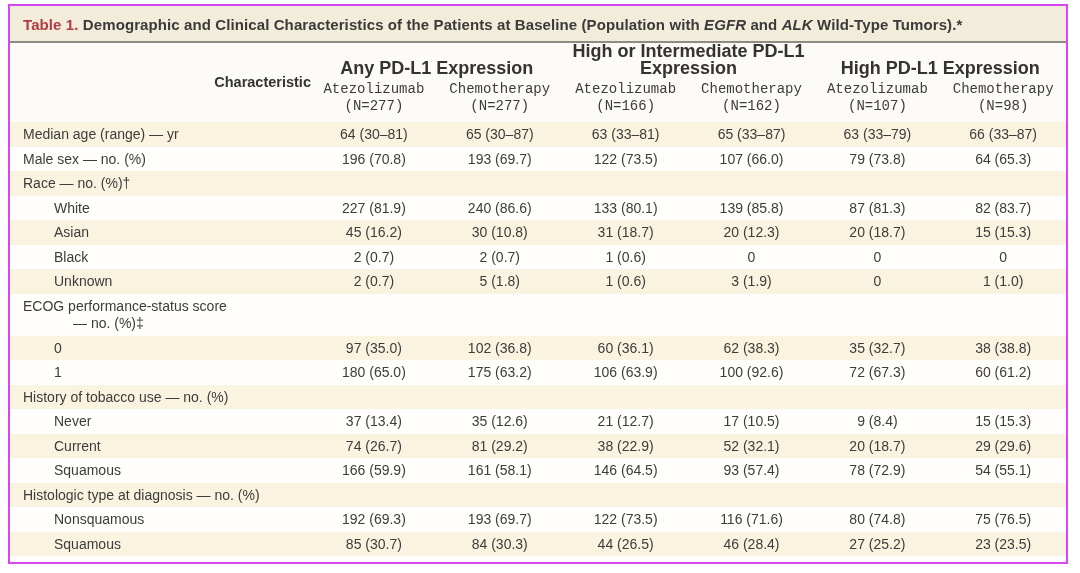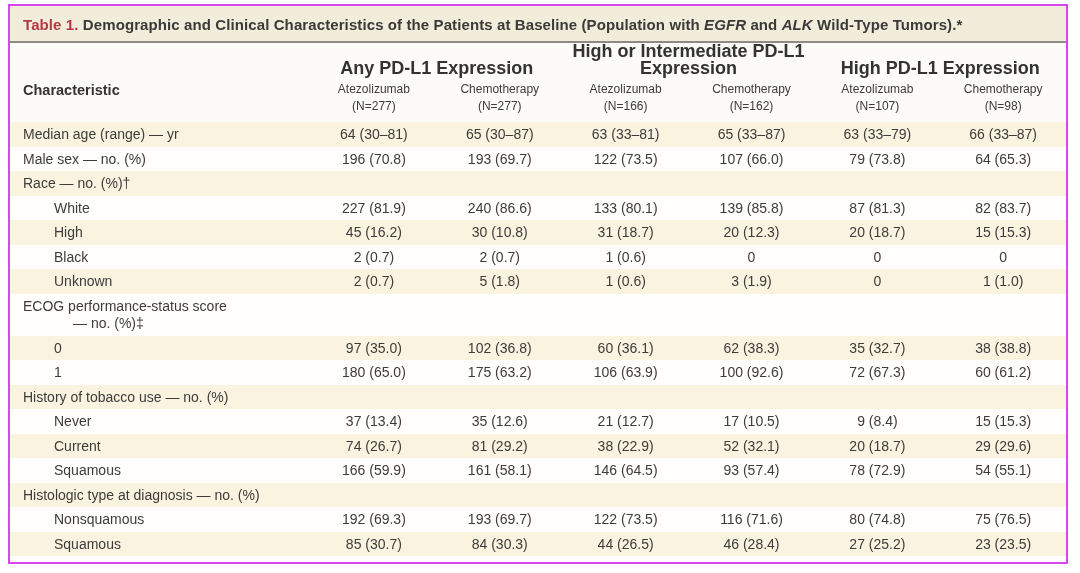--- a/index.html
+++ b/index.html
@@ -24,31 +24,31 @@
   }
   .title-label{color:#b23a42;}
   .gene{font-style:italic;}
   table{
     width:100%;border-collapse:collapse;table-layout:fixed;
     font-size:14px;
   }
   thead{background:#fcfbf7;}
   th{font-weight:bold;color:#333331;}
   th.char-h{
-    text-align:left;vertical-align:bottom;
-    padding:0 0 24px 13px;font-size:14.5px;
+    text-align:right;vertical-align:bottom;
+    padding:0 0 32px 13px;font-size:14.5px;
   }
   th.group-h{
     text-align:center;vertical-align:bottom;
     padding:0 6px 2px;font-size:18px;line-height:17px;
   }
   th.sub-h{
     text-align:center;vertical-align:top;
     font-weight:normal;color:#3c3c3a;
-    padding:2px 2px 7px;font-size:12px;line-height:17px;
+    padding:2px 2px 7px;font-size:14px;line-height:17px;font-family:Liberation Mono, monospace;
   }
   tbody td{
     padding:4px 2px 3px;line-height:17.5px;vertical-align:top;
   }
   tbody tr:nth-child(odd){background:#faf3e0;}
   tbody tr:nth-child(even){background:#fffefd;}
   td.lbl{text-align:left;padding-left:13px;margin-top:6px;}
   td.lbl.ind1{padding-left:44px;}
   td.val{text-align:center;}
   .lbl-line2{padding-left:50px;}
@@ -131,21 +131,21 @@
         <tr>
           <td class="lbl ind1">White</td>
           <td class="val">227 (81.9)</td>
           <td class="val">240 (86.6)</td>
           <td class="val">133 (80.1)</td>
           <td class="val">139 (85.8)</td>
           <td class="val">87 (81.3)</td>
           <td class="val">82 (83.7)</td>
         </tr>
         <tr>
-          <td class="lbl ind1">High</td>
+          <td class="lbl ind1">Asian</td>
           <td class="val">45 (16.2)</td>
           <td class="val">30 (10.8)</td>
           <td class="val">31 (18.7)</td>
           <td class="val">20 (12.3)</td>
           <td class="val">20 (18.7)</td>
           <td class="val">15 (15.3)</td>
         </tr>
         <tr>
           <td class="lbl ind1">Black</td>
           <td class="val">2 (0.7)</td>

